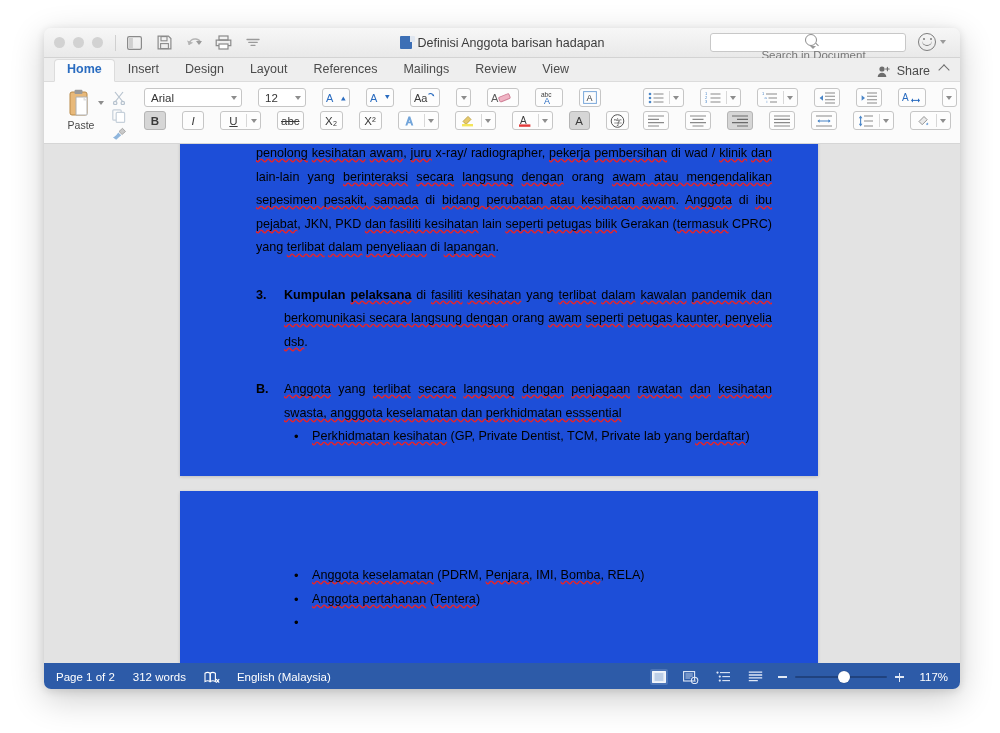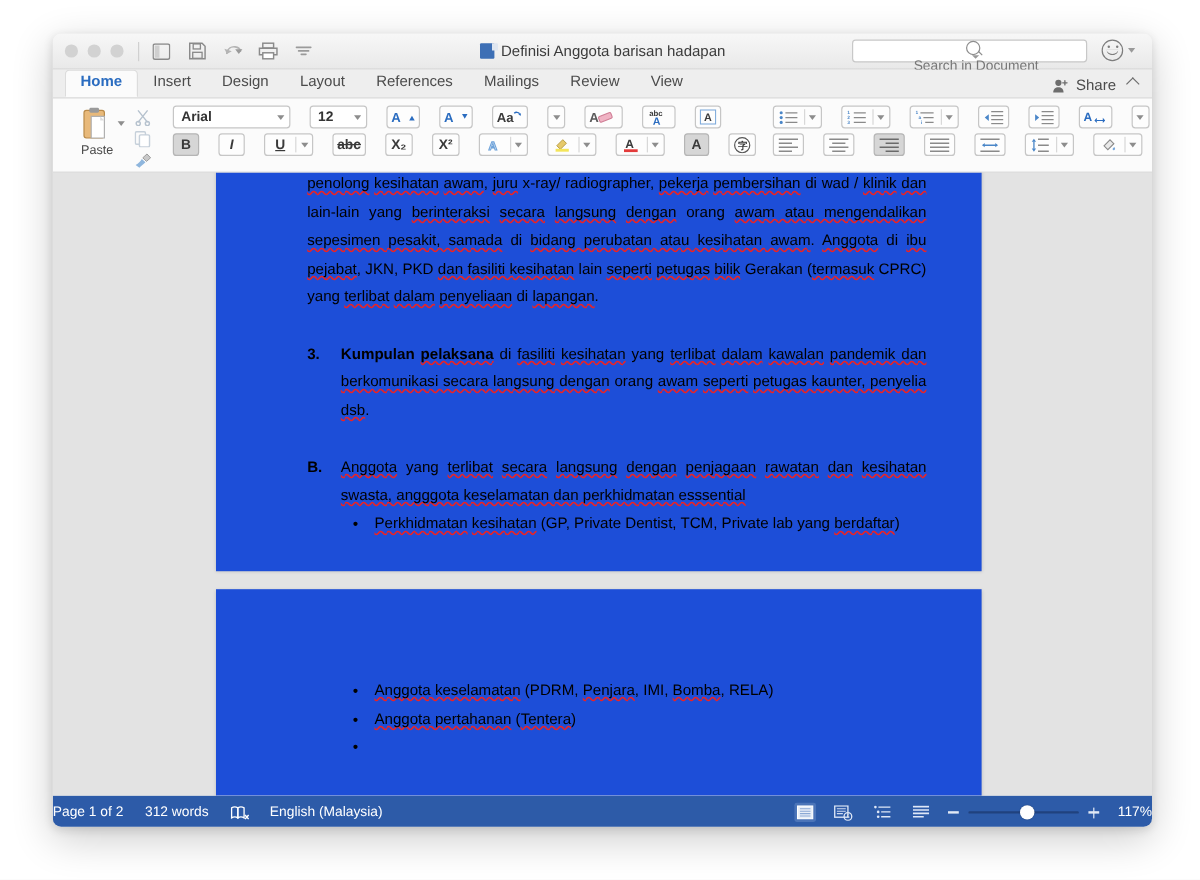--- a/index.html
+++ b/index.html
@@ -154,21 +154,21 @@
     border-radius: 0 0 6px 6px;
   }
 
   
   .tabstrip {
     position: relative;
     height: 23px;
     background: #eeeeee;
     border-bottom: 1px solid #dcdcdc;
     display: flex;
-    align-items: flex-start;
+    align-items: center;
     padding-left: 10px;
   }
   .tab {
     font-size: 12.5px;
     color: #4b4b4b;
     padding: 3px 13px 4px 13px;
     line-height: 15px;
     border-radius: 4px 4px 0 0;
     white-space: nowrap;
   }
@@ -228,21 +228,21 @@
     position: absolute; right: -10px; top: 12px;
   }
   .cut-col {
     width: 22px; display:flex; flex-direction:column; align-items:center;
     gap: 4px; padding-top: 3px;
   }
   .mini-ico { width: 15px; height: 14px; display:block; color:#9aa7b4; }
 
   
   .rows { display: flex; flex-direction: column; gap: 4px; }
-  .row { display: flex; align-items: center; gap: 16px; font-weight: bold; }
+  .row { display: flex; align-items: center; gap: 16px; }
 
   .fld {
     height: 19px; background: #ffffff;
     border: 1px solid #c6c6c6; border-radius: 3px;
     display: flex; align-items: center;
     font-size: 11.5px; color: #343434;
     padding: 0 4px 0 6px;
     box-sizing: border-box;
   }
   .fld .v { flex: 1; white-space: nowrap; overflow: hidden; }
@@ -356,21 +356,21 @@
   .bul .btxt { flex: 1; text-align: justify; }
 
   
   .statusbar {
     height: 28px;
     background: #2d5ba8;
     display: flex;
     align-items: center;
     color: #ffffff;
     font-size: 11.5px;
-    padding: 0 0;
+    padding: 0 12px;
     box-sizing: border-box;
   }
   .sb-left { display: flex; align-items: center; gap: 18px; }
   .sb-right { margin-left: auto; display: flex; align-items: center; gap: 14px; }
   .viewbtn {
     width: 18px; height: 16px;
     display: flex; align-items: center; justify-content: center;
   }
   .viewbtn.sel { background: #4b74b8; border-radius: 2px; }
   .zoomctl { display: flex; align-items: center; gap: 8px; }

